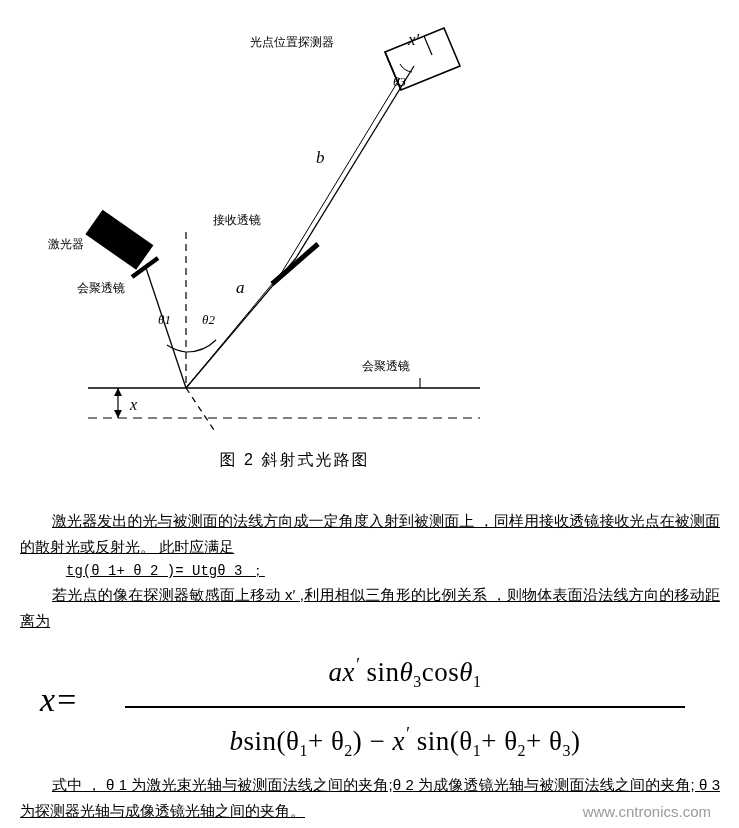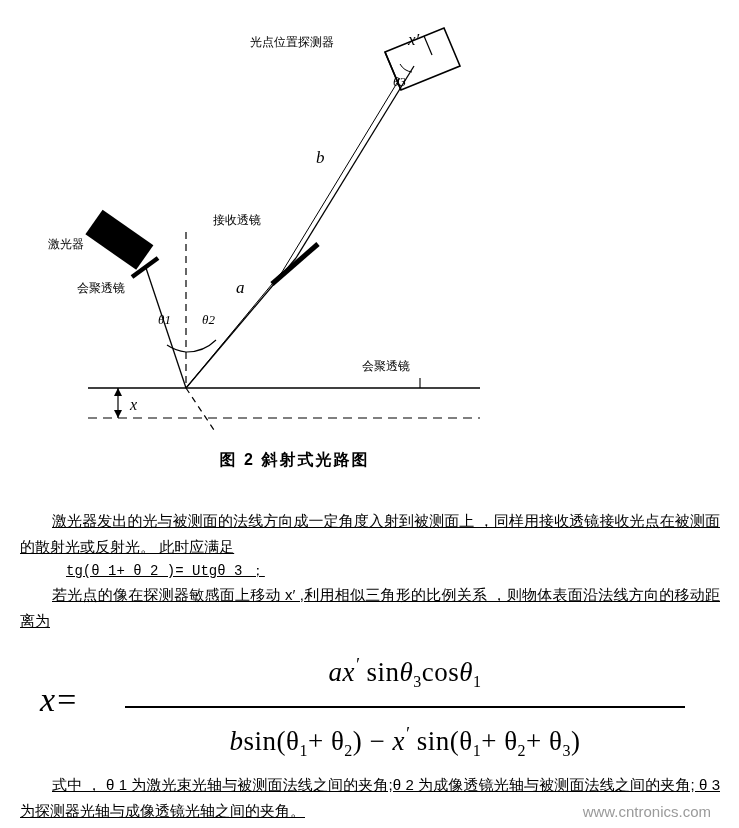--- a/index.html
+++ b/index.html
@@ -46,21 +46,21 @@
   }
 
   
   #caption {
     position: absolute;
     left: 0;
     top: 450px;
     width: 739px;
     text-align: center;
     font-family: "Liberation Sans", sans-serif;
-    font-weight: bold;
+    font-weight: normal;
     font-size: 16px;
     letter-spacing: 2px;
   }
   #caption .cap-inner {
     display: inline-block;
     margin-left: -150px;
   }
 
   
   .para {

